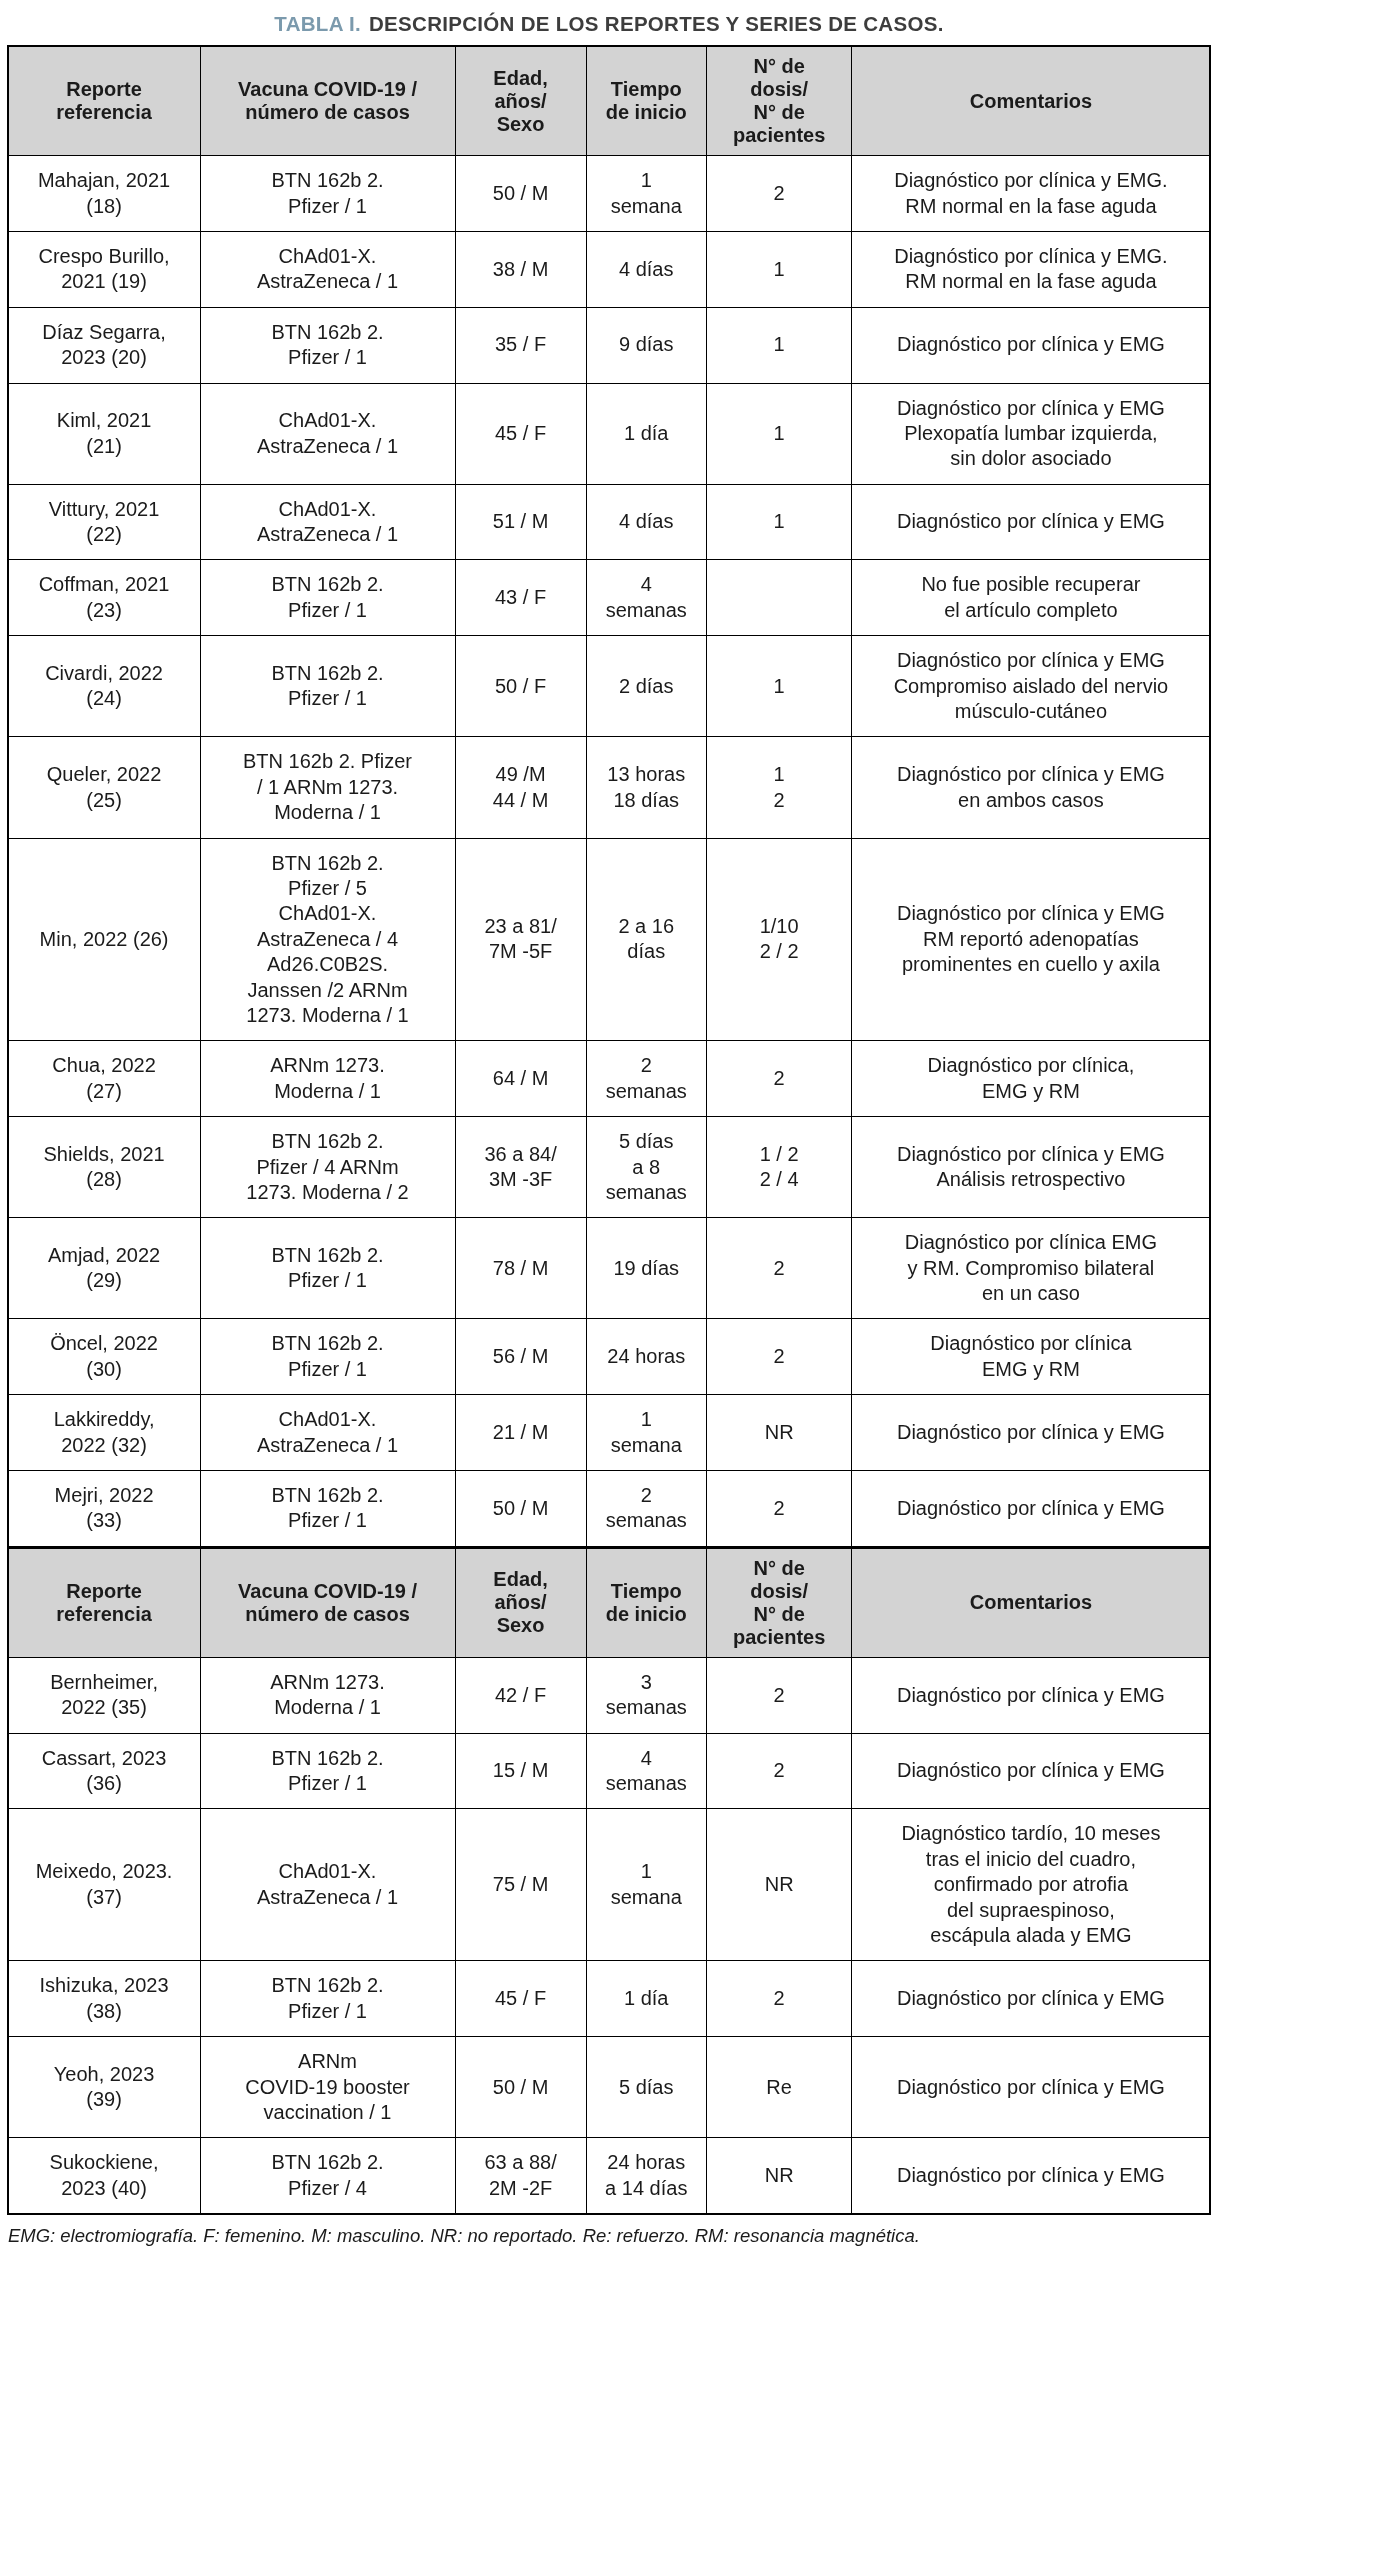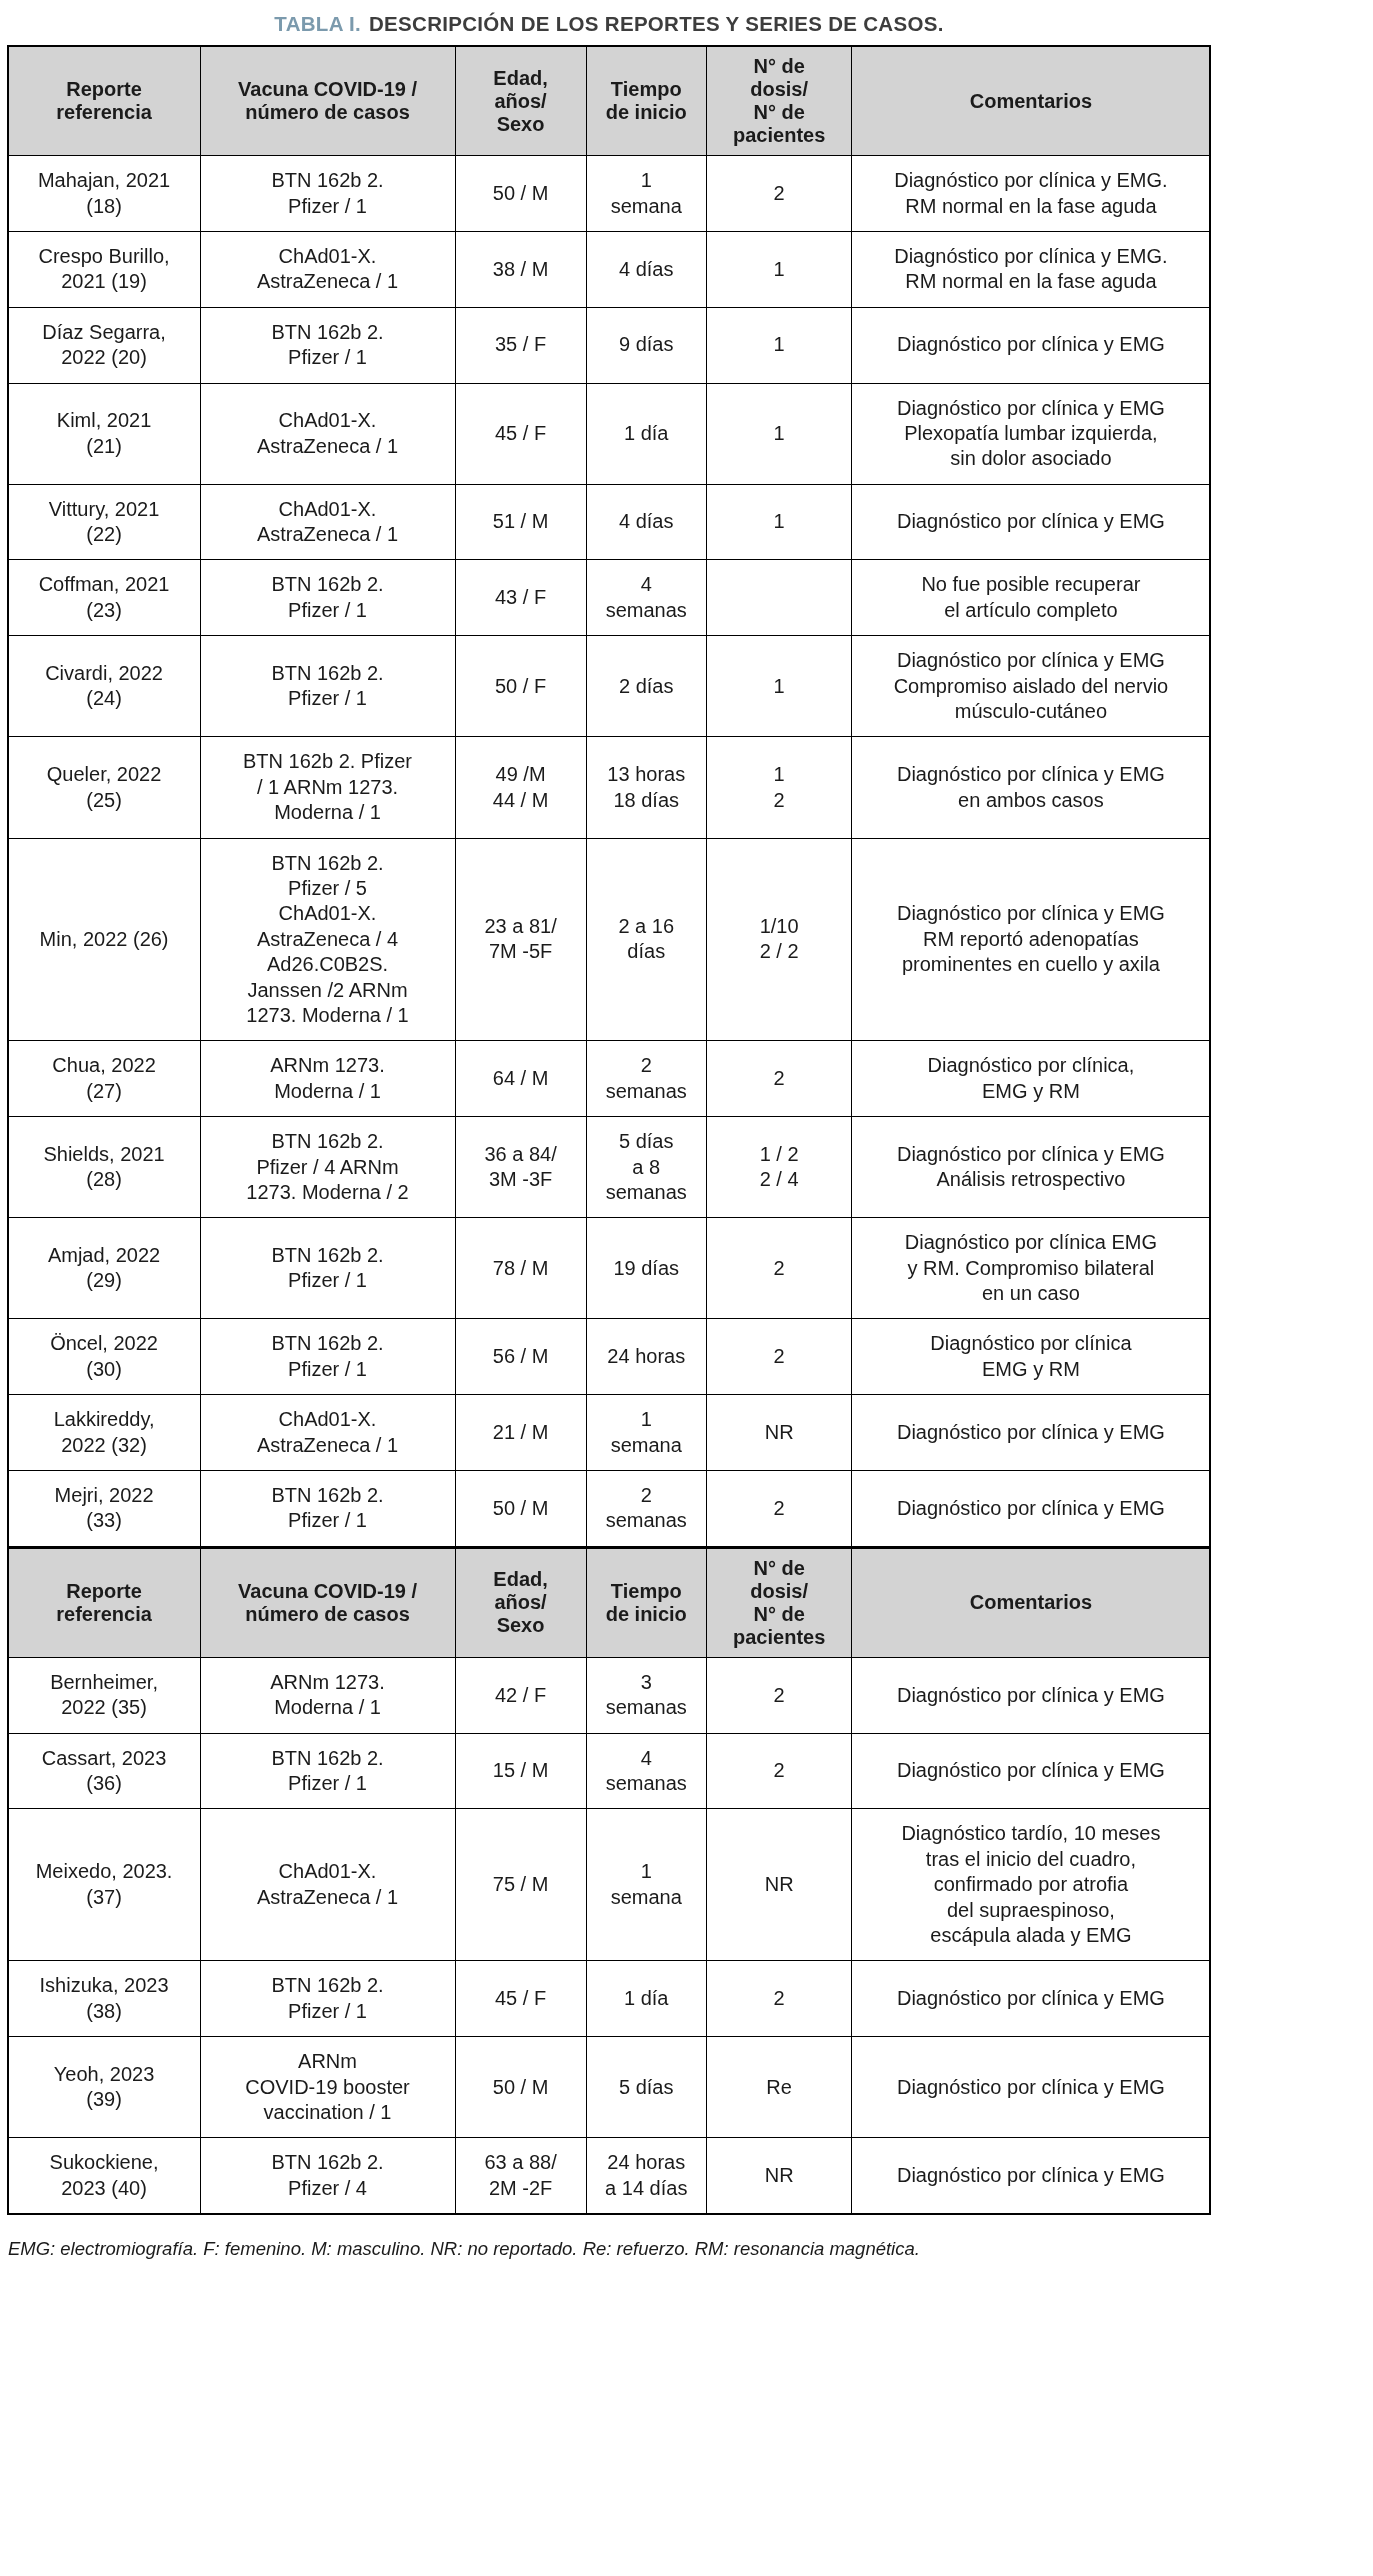--- a/index.html
+++ b/index.html
@@ -50,21 +50,21 @@
     line-height: 1.15;
     padding: 8px 5.3px;
     color: #1b1b1b;
   }
   tr.section-sep th {
     border-top: 3.3px solid #000000;
   }
   .footnote {
     font-style: italic;
     font-size: 18.5px;
-    margin-top: 23px;
+    margin-top: 10px;
     padding-left: 1.3px;
     color: #1b1b1b;
   }
 </style>
 </head>
 <body>
 
 <div class="page">
 
   <div class="title">
@@ -115,21 +115,21 @@
           <td>ChAd01-X.
 AstraZeneca / 1</td>
           <td>38 / M</td>
           <td>4 días</td>
           <td>1</td>
           <td>Diagnóstico por clínica y EMG.
 RM normal en la fase aguda</td>
         </tr>
         <tr>
           <td>Díaz Segarra,
-2022 (20)</td>
+2023 (20)</td>
           <td>BTN 162b 2.
 Pfizer / 1</td>
           <td>35 / F</td>
           <td>9 días</td>
           <td>1</td>
           <td>Diagnóstico por clínica y EMG</td>
         </tr>
         <tr>
           <td>Kiml, 2021
 (21)</td>

